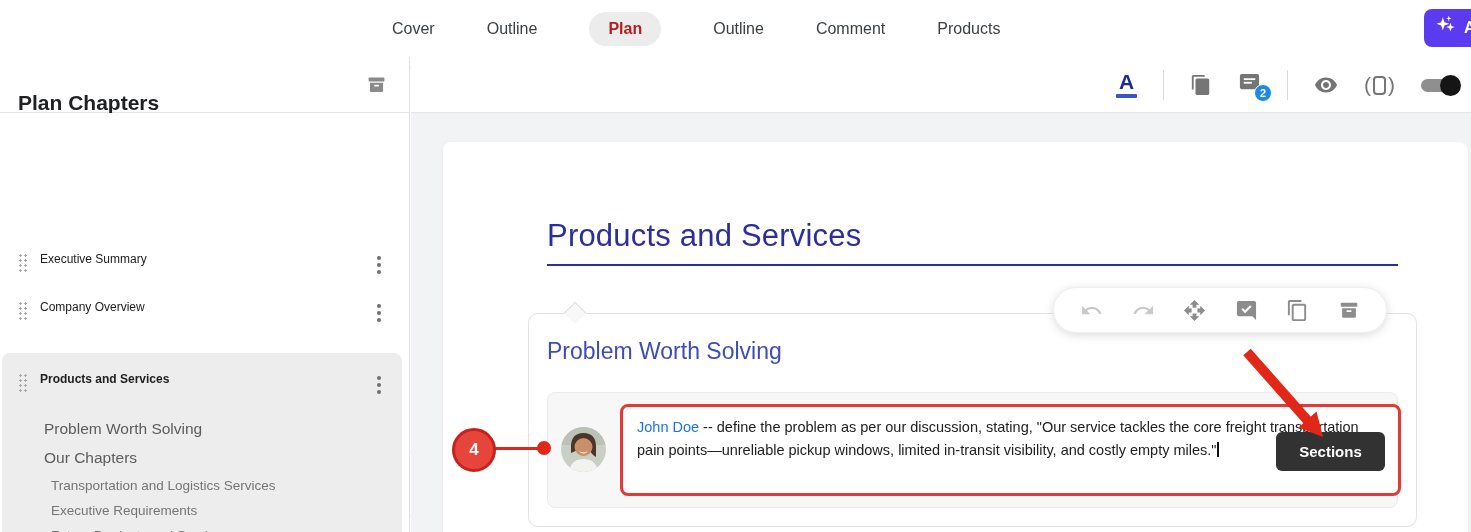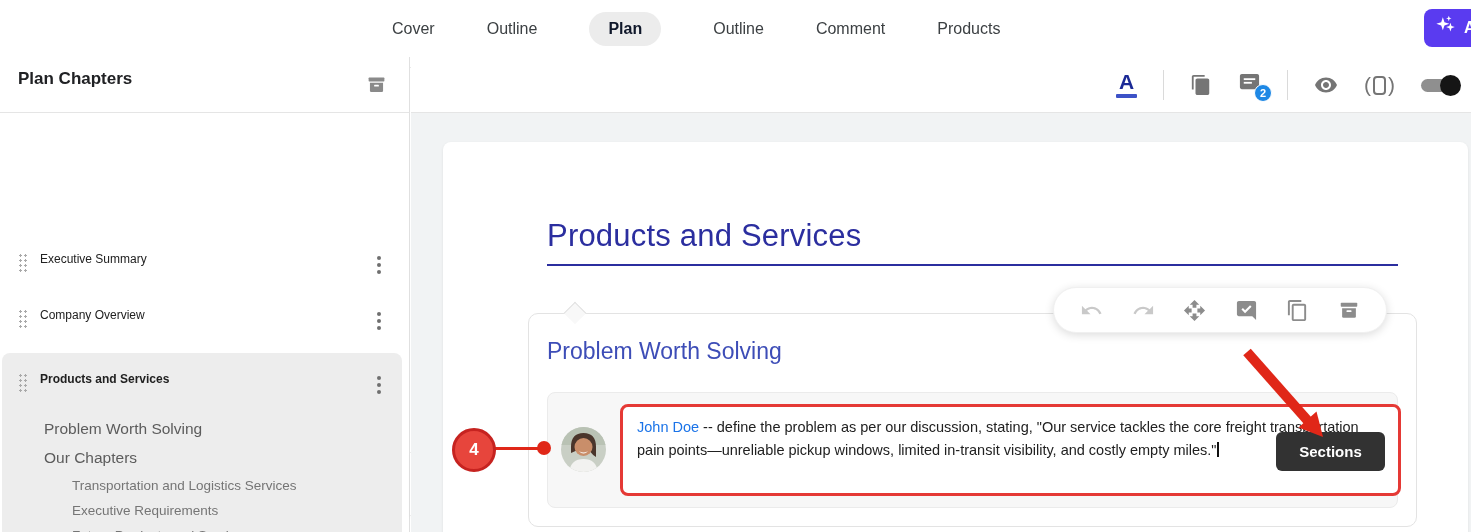--- a/index.html
+++ b/index.html
@@ -4,29 +4,29 @@
 <style>
   * { margin:0; padding:0; box-sizing:border-box; }
   html,body { width:1471px; height:532px; overflow:hidden; background:#fff;
     font-family:"Liberation Sans", sans-serif; position:relative; }
 
   
   .topbar { position:absolute; left:0; top:0; width:1471px; height:68px; background:#fff;
     border-bottom:1px solid #e9e9e9; }
   .nav { position:absolute; left:392px; top:0; height:57px; display:flex; align-items:center; gap:52px; }
   .nav-item { font-size:16px; color:#3c4043; cursor:pointer; white-space:nowrap; }
-  .nav-item.active { background:#ececec; border-radius:20px; padding:8px 19px; font-weight:bold; color:#0f172a; }
+  .nav-item.active { background:#ececec; border-radius:20px; padding:8px 19px; font-weight:bold; color:#b91c1c; }
   .ai-btn { position:absolute; left:1424px; top:9px; width:92px; height:38px; background:#5a3bf0;
     border-radius:8px; display:flex; align-items:center; padding-left:8px; gap:6px; }
   .ai-btn .ai-label { color:#fff; font-weight:bold; font-size:16px; }
 
   
   .subhead-left { position:absolute; left:0; top:57px; width:410px; height:56px; background:#fff;
     border-bottom:1px solid #e5e5e5; border-right:1px solid #e0e0e0; }
-  .subhead-left .title { position:absolute; left:18px; top:12px; font-size:17px; font-weight:bold; color:#202124; }
+  .subhead-left .title { position:absolute; left:18px; top:34px; font-size:21px; font-weight:bold; color:#202124; }
   .subhead-left .arch { position:absolute; right:22px; top:17px; }
   .subhead-right { position:absolute; left:411px; top:57px; width:1060px; height:56px; background:#fff;
     border-bottom:1px solid #e5e5e5; }
   .archived-link { position:absolute; left:25px; top:16px; display:flex; align-items:center; gap:10px; cursor:pointer; }
   .archived-link span { color:#1a73e8; font-weight:bold; font-size:16px;margin-top:46px; }
   .tools { position:absolute; right:14px; top:0; height:56px; display:flex; align-items:center; gap:26px; }
   .vdiv { width:1px; height:30px; background:#dadada; }
   .fmt-a { display:flex; flex-direction:column; align-items:center; cursor:pointer; }
   .fmt-a .glyph { font-size:21px; font-weight:bold; color:#1b2a96; line-height:20px; }
   .fmt-a .bar { width:21px; height:4px; background:#3d52c7; border-radius:1px; margin-top:2px; }
@@ -44,21 +44,21 @@
   .sidebar { position:absolute; left:0; top:113px; width:410px; height:419px; background:#fff;
     border-right:1px solid #e0e0e0; }
   .chapter-row { position:absolute; left:0; width:410px; height:44px; }
   .chapter-row .lbl { position:absolute; left:40px; top:11px; font-size:12px; color:#212121; }
   .drag-dots { position:absolute; left:18px; top:12px; width:10px; height:20px;
     background-image:radial-gradient(#a9a9a9 1.1px, rgba(0,0,0,0) 1.2px); background-size:5px 5px; cursor:grab; }
   .kebab { position:absolute; right:25px; top:10px; width:12px; padding:2px 4px; cursor:pointer; }
   .kebab i { display:block; width:4px; height:4px; border-radius:50%; background:#6f6f6f; margin:3px 0; }
   .sel-block { position:absolute; left:2px; top:240px; width:400px; height:206px; background:#ededed; border-radius:8px; }
   .sub1 { position:absolute; left:44px; font-size:15.5px; color:#5c5c5c; cursor:pointer; }
-  .sub2 { position:absolute; left:72px; font-size:13.5px; color:#757575; cursor:pointer; }
+  .sub2 { position:absolute; left:51px; font-size:13.5px; color:#757575; cursor:pointer; }
   .collapse-tab { position:absolute; left:410px; top:452px; width:29px; height:64px; background:#fff;
     border:1px solid #ececec; border-left:none; border-radius:0 8px 8px 0;
     box-shadow:2px 2px 5px rgba(0,0,0,0.07); display:flex; align-items:center; justify-content:center; cursor:pointer; }
 
   
   .main-bg { position:absolute; left:411px; top:113px; width:1060px; height:419px; background:#f1f3f4; }
   .doc-card { position:absolute; left:443px; top:142px; width:1025px; height:420px; background:#fff;
     border-radius:8px 8px 0 0; box-shadow:0 1px 3px rgba(0,0,0,0.08); }
   .doc-title { position:absolute; left:547px; top:218px; font-size:31px; color:#2b2e9f; letter-spacing:0.2px; }
   .doc-rule { position:absolute; left:547px; top:264px; width:851px; height:2px; background:#2b2e9f; }
@@ -185,21 +185,21 @@
   <div class="chapter-row" style="top:128px;">
     <span class="drag-dots"></span>
     <span class="lbl">Executive Summary</span>
     <span class="kebab">
         <i></i>
         <i></i>
         <i></i>
       </span>
   </div>
 
-  <div class="chapter-row" style="top:184px;padding-left:48px;">
+  <div class="chapter-row" style="top:176px;padding-left:48px;">
     <span class="drag-dots"></span>
     <span class="lbl">Company Overview</span>
     <span class="kebab">
         <i></i>
         <i></i>
         <i></i>
       </span>
   </div>
 
   <div class="chapter-row" style="top:248px;">

